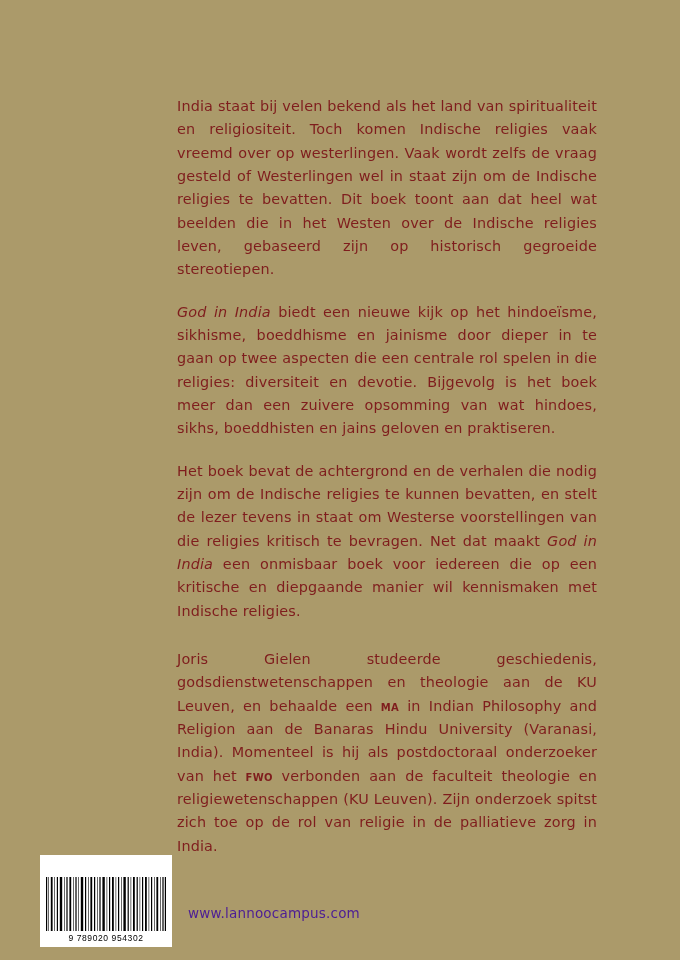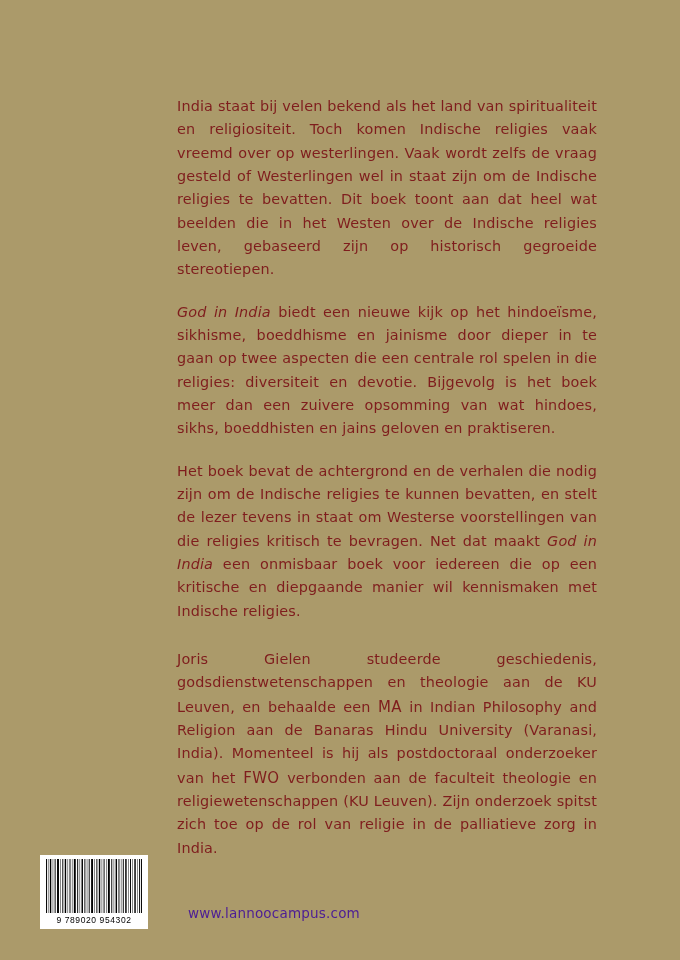--- a/index.html
+++ b/index.html
@@ -40,30 +40,31 @@
   }
   .blurb em {
   }
   .author-para {
     margin-top: 25px !important;
   }
   .author-name {
     font-weight: normal;
   }
   .smallcap {
-    font-size: 15px;
+    font-size: 10px;
     letter-spacing: 0.3px;
+    font-weight: bold;
   }
   .barcode-block {
     position: absolute;
     left: 40px;
     top: 855px;
-    width: 108px;
+    width: 132px;
     background: #ffffff;
-    padding: 4px 6px 2px 6px;
+    padding: 22px 6px 2px 6px;
     box-sizing: border-box;
   }
   .barcode-bars {
     width: 100%;
     height: 54px;
     display: block;
   }
   .barcode-number {
     font-family: "Liberation Sans", sans-serif;
     font-size: 8.5px;

